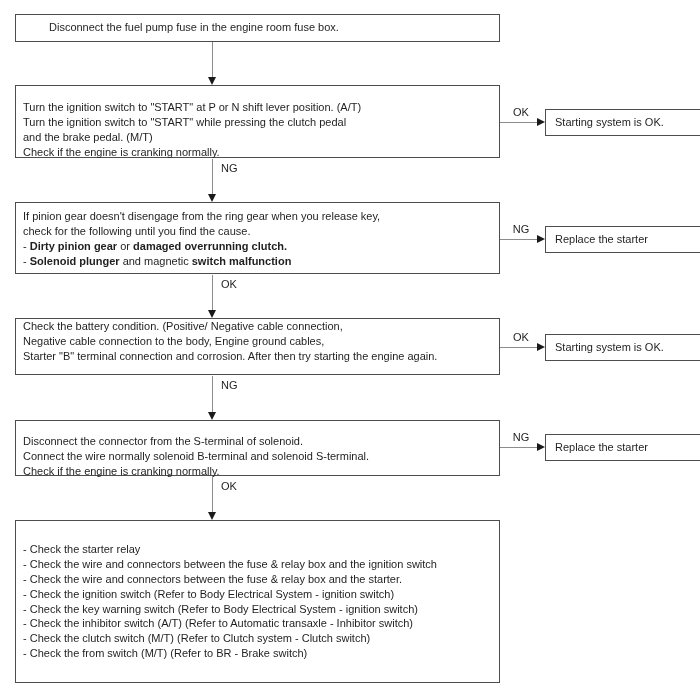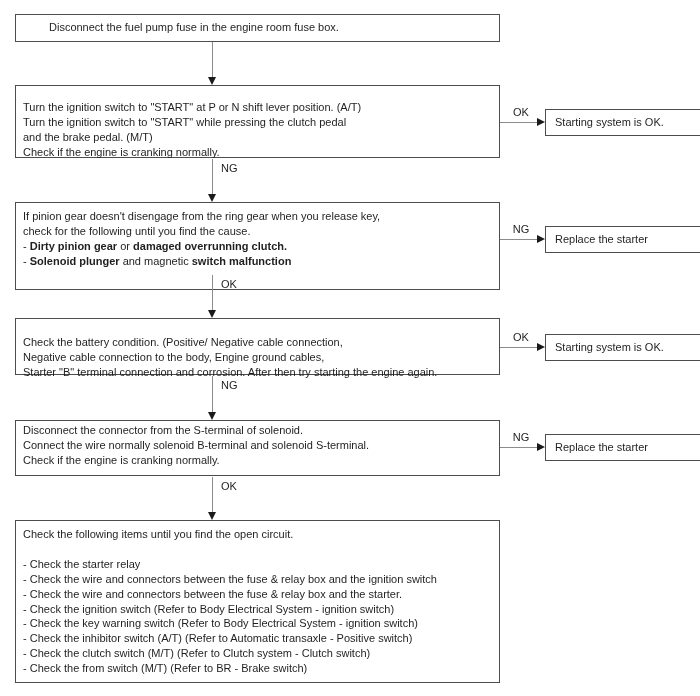--- a/index.html
+++ b/index.html
@@ -76,78 +76,77 @@
   <div class="hline" style="top:122px;"></div>
   <div class="ahr" style="top:118px;"></div>
   <div class="sbox" style="top:109px;">
     <span>Starting system is OK.</span>
   </div>
 
   <div class="vline" style="top:159px;height:36px;"></div>
   <div class="ahd" style="top:194px;"></div>
   <span class="vlabel" style="top:161px;">NG</span>
 
-  <div class="mbox" style="top:202px;height:88px;padding-top:6px;">
+  <div class="mbox" style="top:202px;height:72px;padding-top:6px;">
     <div class="line">If pinion gear doesn't disengage from the ring gear when you release key,</div>
     <div class="line">check for the following until you find the cause.</div>
     <div class="line"><span>- </span><span class="b">Dirty pinion gear</span><span> or </span><span class="b">damaged overrunning clutch.</span></div>
     <div class="line"><span>- </span><span class="b">Solenoid plunger</span><span> and magnetic </span><span class="b">switch malfunction</span></div>
   </div>
 
   <span class="hlabel" style="top:222px;">NG</span>
   <div class="hline" style="top:239px;"></div>
   <div class="ahr" style="top:235px;"></div>
   <div class="sbox" style="top:226px;">
     <span>Replace the starter</span>
   </div>
 
   <div class="vline" style="top:275px;height:36px;"></div>
   <div class="ahd" style="top:310px;"></div>
   <span class="vlabel" style="top:277px;">OK</span>
 
-  <div class="mbox" style="top:318px;height:57px;padding-top:16px;">
+  <div class="mbox" style="top:318px;height:57px;padding-top:0;">
     <div class="line">Check the battery condition. (Positive/ Negative cable connection,</div>
     <div class="line">Negative cable connection to the body, Engine ground cables,</div>
     <div class="line">Starter "B" terminal connection and corrosion. After then try starting the engine again.</div>
   </div>
 
   <span class="hlabel" style="top:330px;">OK</span>
   <div class="hline" style="top:347px;"></div>
   <div class="ahr" style="top:343px;"></div>
   <div class="sbox" style="top:334px;">
     <span>Starting system is OK.</span>
   </div>
 
   <div class="vline" style="top:376px;height:37px;"></div>
   <div class="ahd" style="top:412px;"></div>
   <span class="vlabel" style="top:378px;">NG</span>
 
-  <div class="mbox" style="top:420px;height:56px;padding-top:2px;">
+  <div class="mbox" style="top:420px;height:56px;padding-top:13px;">
     <div class="line">Disconnect the connector from the S-terminal of solenoid.</div>
     <div class="line">Connect the wire normally solenoid B-terminal and solenoid S-terminal.</div>
     <div class="line">Check if the engine is cranking normally.</div>
   </div>
 
   <span class="hlabel" style="top:430px;">NG</span>
   <div class="hline" style="top:447px;"></div>
   <div class="ahr" style="top:443px;"></div>
   <div class="sbox" style="top:434px;">
     <span>Replace the starter</span>
   </div>
 
   <div class="vline" style="top:477px;height:36px;"></div>
   <div class="ahd" style="top:512px;"></div>
   <span class="vlabel" style="top:479px;">OK</span>
 
   <div class="mbox" style="top:520px;height:163px;padding-top:6px;">
-    <div class="line">Check the following items until you find the open circuit.</div>
     <div class="line"></div>
     <div class="line">- Check the starter relay</div>
     <div class="line">- Check the wire and connectors between the fuse &amp; relay box and the ignition switch</div>
     <div class="line">- Check the wire and connectors between the fuse &amp; relay box and the starter.</div>
     <div class="line">- Check the ignition switch (Refer to Body Electrical System - ignition switch)</div>
     <div class="line">- Check the key warning switch (Refer to Body Electrical System - ignition switch)</div>
-    <div class="line">- Check the inhibitor switch (A/T) (Refer to Automatic transaxle - Positive switch)</div>
+    <div class="line">- Check the inhibitor switch (A/T) (Refer to Automatic transaxle - Inhibitor switch)</div>
     <div class="line">- Check the clutch switch (M/T) (Refer to Clutch system - Clutch switch)</div>
     <div class="line">- Check the from switch (M/T) (Refer to BR - Brake switch)</div>
   </div>
 
 </div>
 
 </body></html>

